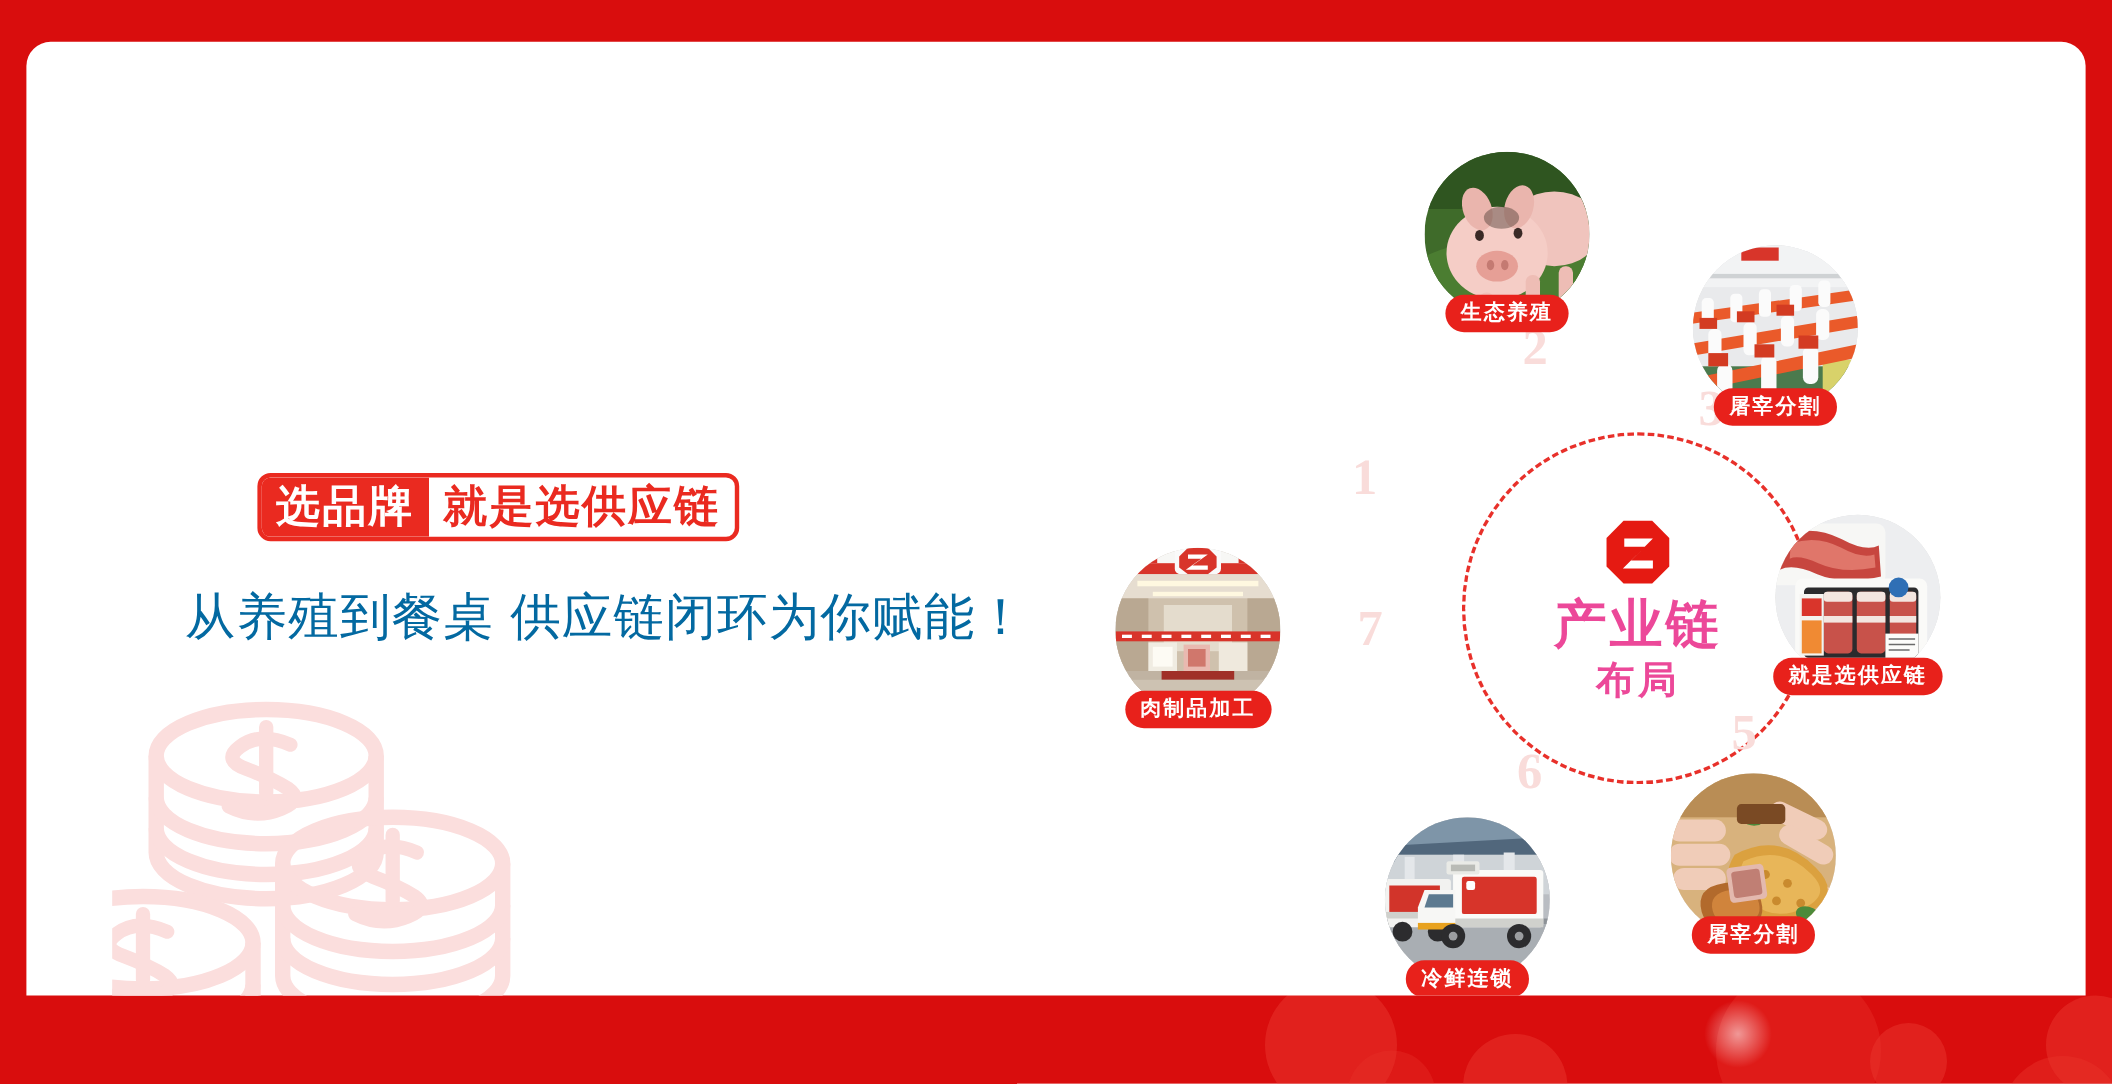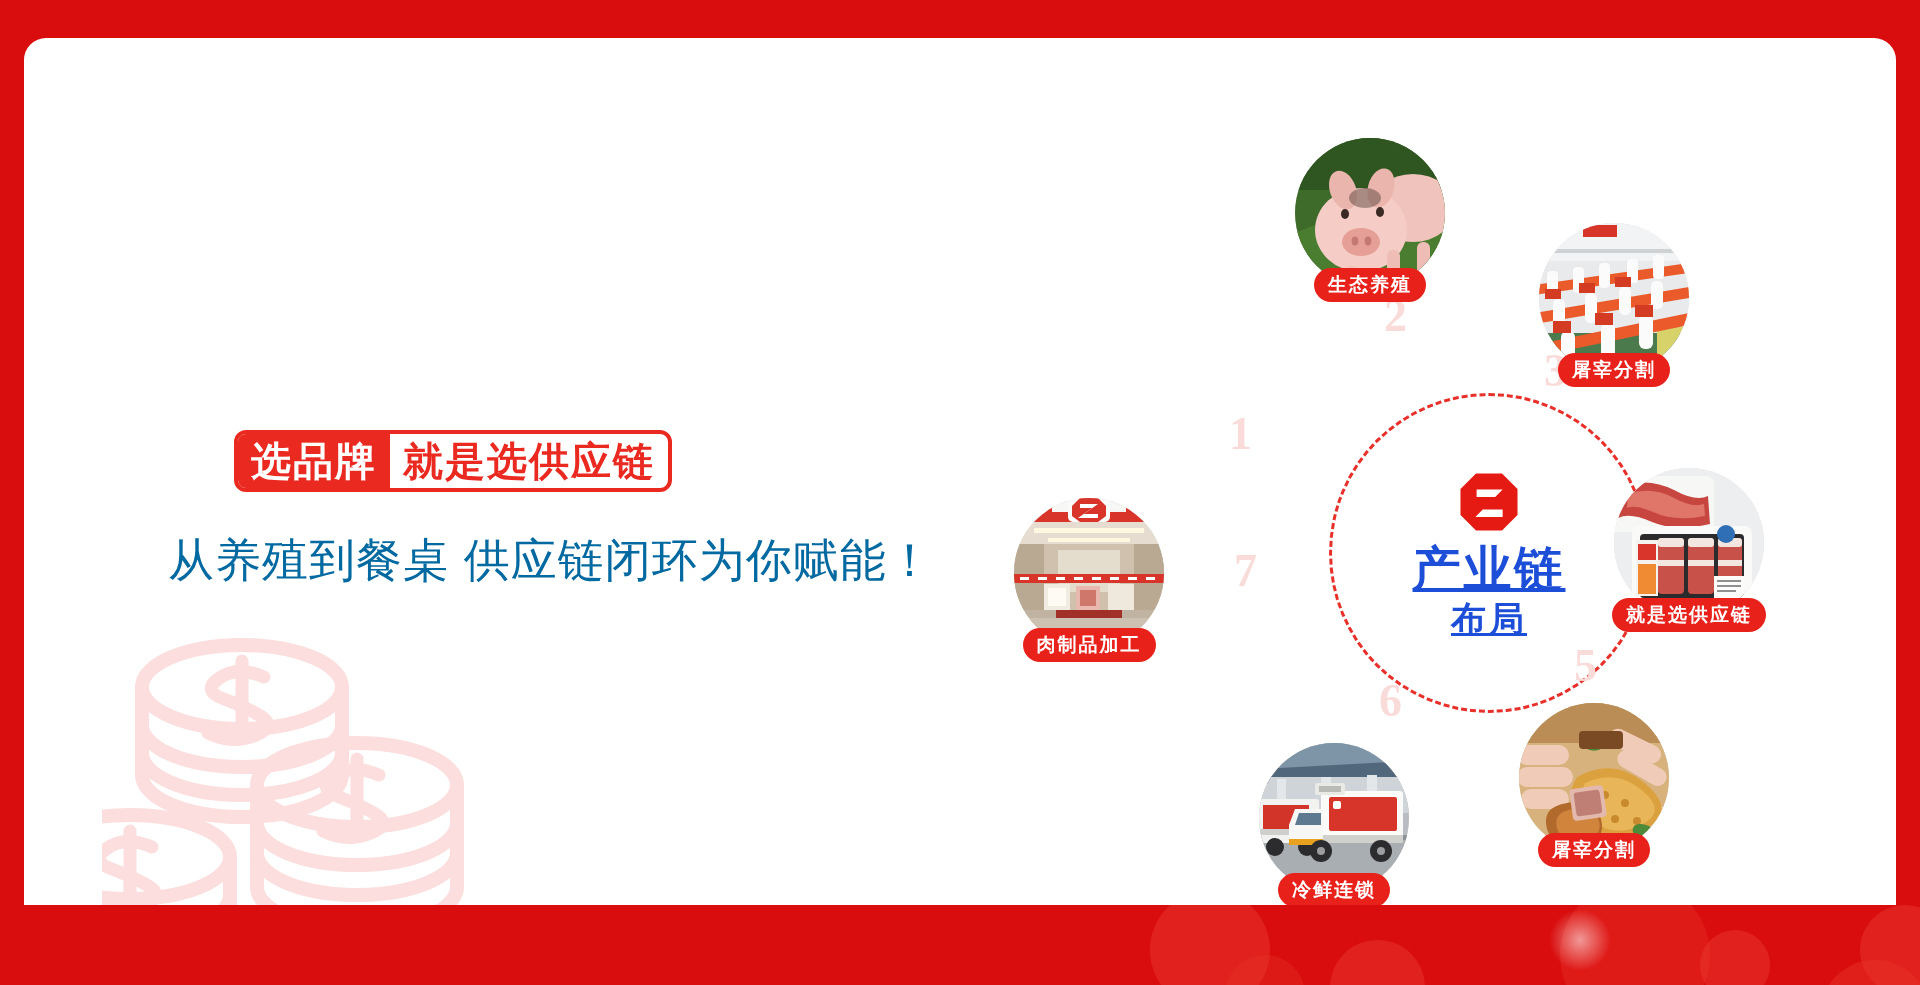--- a/index.html
+++ b/index.html
@@ -88,23 +88,22 @@
   }
   #center-stack {
     position:absolute; left:250px; top:250px;
     width:320px; height:320px;
     display:flex; flex-direction:column;
     align-items:center; justify-content:center;
     gap:4px;
   }
   #brand-logo { width:62px; height:62px; display:block; margin-bottom:8px;}
   #center-line1, #center-line2 {
-    color:#1d4ed8; font-weight:bold; line-height:1;
+    color:#ec4899; font-weight:bold; line-height:1;
     letter-spacing:3px;
-    text-decoration:underline;
   }
   #center-line1 { font-size:48px; }
   #center-line2 { font-size:35px; margin-top:4px;text-align:right;}
 
   
   .wnum {
     position:absolute;
     color:#f9dcda;
     font-family:"Liberation Serif", serif;
     font-weight:bold;

